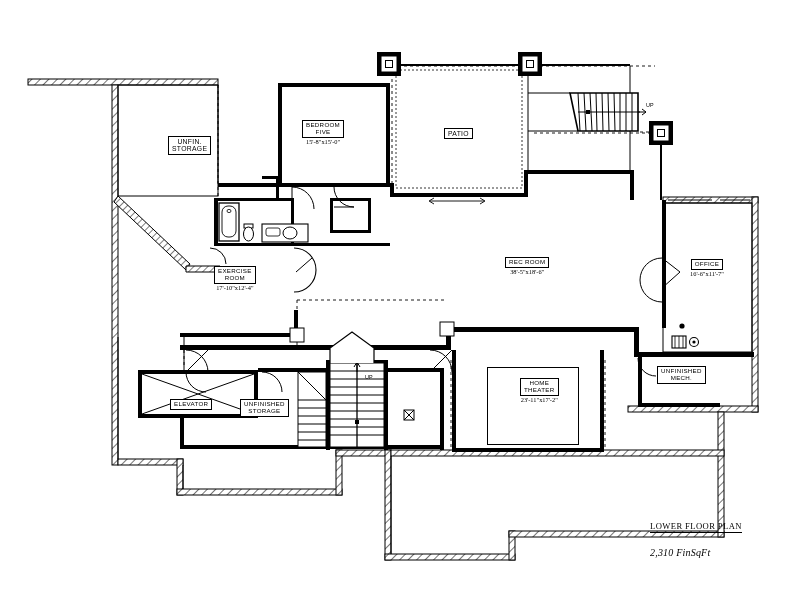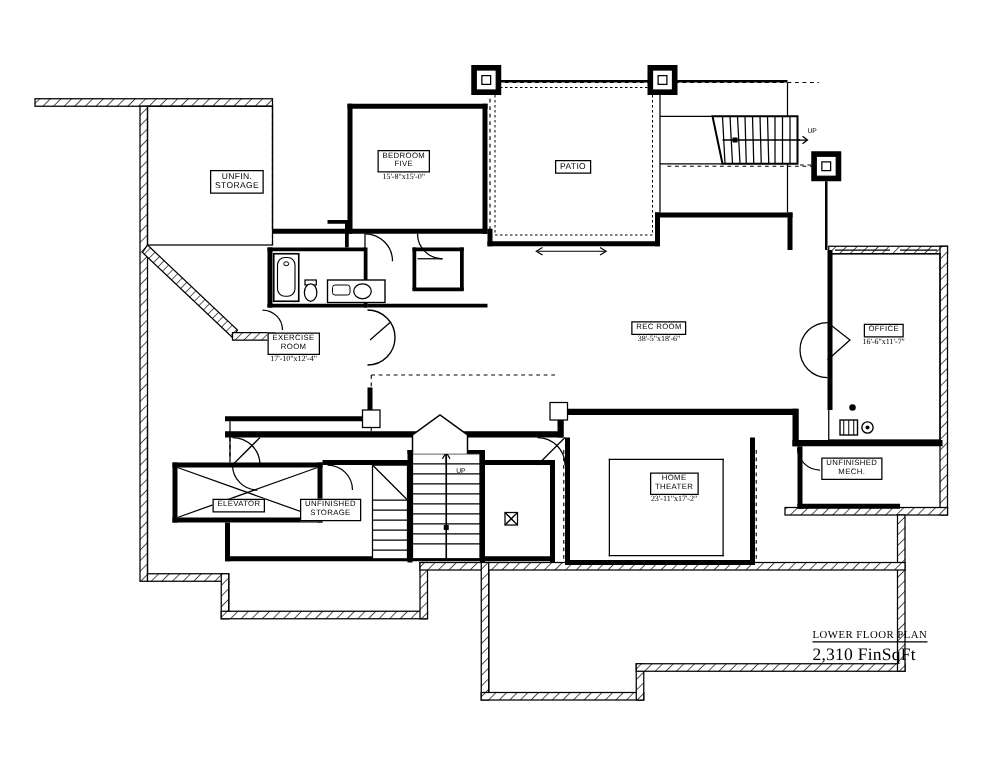--- a/index.html
+++ b/index.html
@@ -16,26 +16,26 @@
               padding:1px 3px;display:inline-block;letter-spacing:.3px;}
   .room-label .namebox div{display:block;}
   .room-label .dims{font-family:"Liberation Serif",serif;
               margin-top:1px;letter-spacing:0px;}
 
   .sz7 .namebox{font-size:6.2px;}
   .sz7 .dims{font-size:6.4px;}
   .sz8 .namebox{font-size:6.8px;}
 
   
-  #title-block{position:absolute;left:650px;top:497px;
+  #title-block{position:absolute;left:650px;top:515px;
                font-family:"Liberation Serif",serif;color:#000;}
   #title-block .t-main{font-size:8.6px;letter-spacing:.4px;
                border-bottom:1px solid #000;display:inline-block;
                padding-bottom:1px;}
-  #title-block .t-sub{font-size:14px;margin-top:2px;letter-spacing:.2px;}
+  #title-block .t-sub{font-size:10px;margin-top:14px;letter-spacing:.2px;font-style:italic;}
 
   .upmark{position:absolute;font-family:"Liberation Sans",sans-serif;
           font-size:5.4px;color:#000;pointer-events:none;}
 </style>
 </head>
 <body>
 
 <div id="plan-root">
 
   <svg id="floorplan" viewBox="0 0 792 612">

